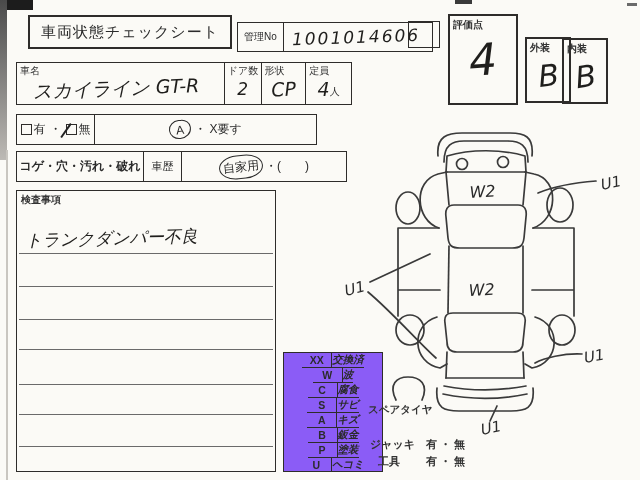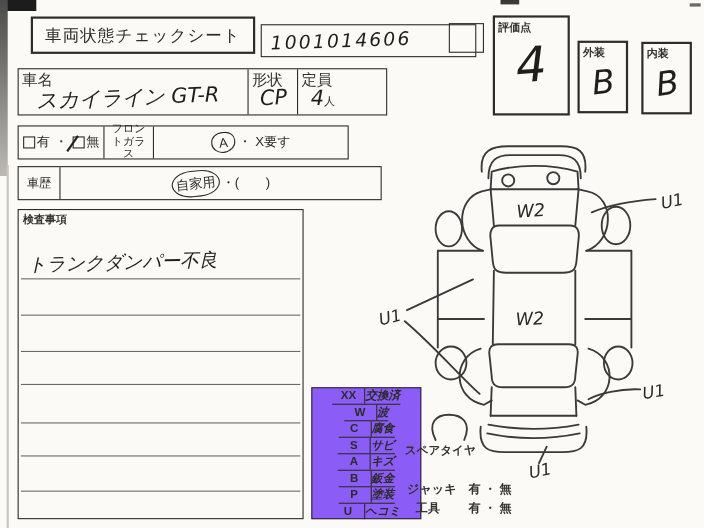--- a/index.html
+++ b/index.html
@@ -26,21 +26,21 @@
     font-size:17px; letter-spacing:2px; transform:rotate(-2deg); }
   
   .score-box { position:absolute; border:2px solid #2e2c2a; }
   .score-box .lbl { position:absolute; top:2px; left:3px; font-size:10px; font-weight:bold; }
   .score-val { position:absolute; inset:0; display:flex; align-items:center;
     justify-content:center; }
   
   .row { position:absolute; border:1.5px solid #2e2c2a; display:flex; }
   .cell { position:relative; border-right:1.5px solid #2e2c2a; }
   .cell:last-child { border-right:none; }
-  .cell .lbl { position:absolute; top:1px; left:3px; font-size:14px; }
+  .cell .lbl { position:absolute; top:1px; left:3px; font-size:10px; }
   .cell-center { display:flex; align-items:center; justify-content:center; }
   .chk { display:inline-block; width:11px; height:11px; border:1.5px solid #2e2c2a;
     vertical-align:-1px; position:relative; margin-right:2px; }
   .chk .slash { position:absolute; left:-2px; top:-3px; width:1.8px; height:17px;
     background:#222; transform:rotate(35deg); }
   .circled { display:inline-flex; align-items:center; justify-content:center;
     border:1.6px solid #2a2a2a; border-radius:50% 45% 55% 50%; transform:rotate(-6deg); }
   
   .insp-line { position:absolute; left:2px; height:1.2px; background:#6a6a6a; }
   
@@ -67,44 +67,49 @@
   <div class="artifact" style="left:0;top:0;width:7px;height:160px;background:linear-gradient(#4a4a4a,#bdbab5);"></div>
   <div class="artifact" style="left:6px;top:150px;width:1.5px;height:330px;background:#c9c6c0;"></div>
   <div class="artifact" style="left:455px;top:0;width:17px;height:3.5px;background:#3a3a3a;"></div>
   <div class="artifact" style="left:627px;top:3px;width:10px;height:3px;background:#6a6a6a;"></div>
 
   <div class="box title-box" style="left:28px;top:15px;width:204px;height:34px;">
     <span>車両状態チェックシート</span>
   </div>
 
   <div class="box thin manage-box" style="left:237px;top:22px;width:196px;height:30px;">
+    <div class="manage-label">管理No</div>
     <div class="manage-value hand">1001014606</div>
   </div>
 
   <div class="box thin" style="left:408px;top:21px;width:32px;height:27px;"></div>
 
   <div class="score-box" style="left:448px;top:14px;width:70px;height:91px;">
     <span class="lbl">評価点</span>
     <span class="score-val hand" style="font-size:44px;transform:rotate(-4deg);">4</span>
   </div>
 
   <div class="score-box" style="left:525px;top:37px;width:46px;height:66px;">
     <span class="lbl">外装</span>
     <span class="score-val hand" style="font-size:30px;padding-top:10px;transform:rotate(-6deg);">B</span>
   </div>
 
-  <div class="score-box" style="left:583px;top:38px;width:46px;height:66px;">
+  <div class="score-box" style="left:562px;top:38px;width:46px;height:66px;">
     <span class="lbl">内装</span>
     <span class="score-val hand" style="font-size:30px;padding-top:10px;transform:rotate(-8deg);">B</span>
   </div>
 
   <div class="row" style="left:16px;top:62px;width:336px;height:43px;">
     <div class="cell" style="width:209px;">
       <span class="lbl">車名</span>
       <span class="hand abs" style="left:16px;top:13px;font-size:19px;transform:rotate(-2deg);white-space:nowrap;">スカイライン GT-R</span>
+    </div>
+    <div class="cell cell-center" style="width:37px;">
+      <span class="lbl">ドア数</span>
+      <span class="hand" style="font-size:17px;padding-top:10px;">2</span>
     </div>
     <div class="cell cell-center" style="width:45px;">
       <span class="lbl">形状</span>
       <span class="hand" style="font-size:19px;padding-top:10px;transform:rotate(-4deg);">CP</span>
     </div>
     <div class="cell cell-center" style="width:45px;">
       <span class="lbl">定員</span>
       <span class="hand" style="font-size:19px;padding-top:10px;">4</span>
       <span style="font-size:10px;padding-top:16px;">人</span>
     </div>
@@ -113,30 +118,30 @@
   <div class="row" style="left:16px;top:114px;width:301px;height:31px;">
     <div class="cell cell-center" style="width:78px;font-size:12px;">
       <span class="chk"></span>
       <span>有</span>
       <span style="margin:0 4px;">・</span>
       <span class="chk">
           <span class="slash"></span>
         </span>
       <span>無</span>
     </div>
-    <div class="cell cell-center" style="width:45px;font-size:10px;line-height:1.15;text-align:center;padding:0 3px;">
-      <span>フロントガラス</span>
-    </div>
     <div class="cell cell-center" style="flex:1;font-size:12px;">
       <span class="circled" style="width:22px;height:19px;margin-right:3px;">A</span>
       <span>・ X要す</span>
     </div>
   </div>
 
   <div class="row" style="left:16px;top:151px;width:331px;height:31px;">
+    <div class="cell cell-center" style="width:127px;">
+      <span style="font-size:12px;font-weight:600;">コゲ・穴・汚れ・破れ</span>
+    </div>
     <div class="cell cell-center" style="width:38px;">
       <span style="font-size:11px;">車歴</span>
     </div>
     <div class="cell cell-center" style="flex:1;font-size:12px;">
       <span class="circled" style="min-width:44px;height:24px;border-radius:50%/60%;padding:0 3px;">自家用</span>
       <span style="margin-left:2px;">・(　　)</span>
     </div>
   </div>
 
   <div class="box thin" style="left:16px;top:190px;width:260px;height:282px;">

